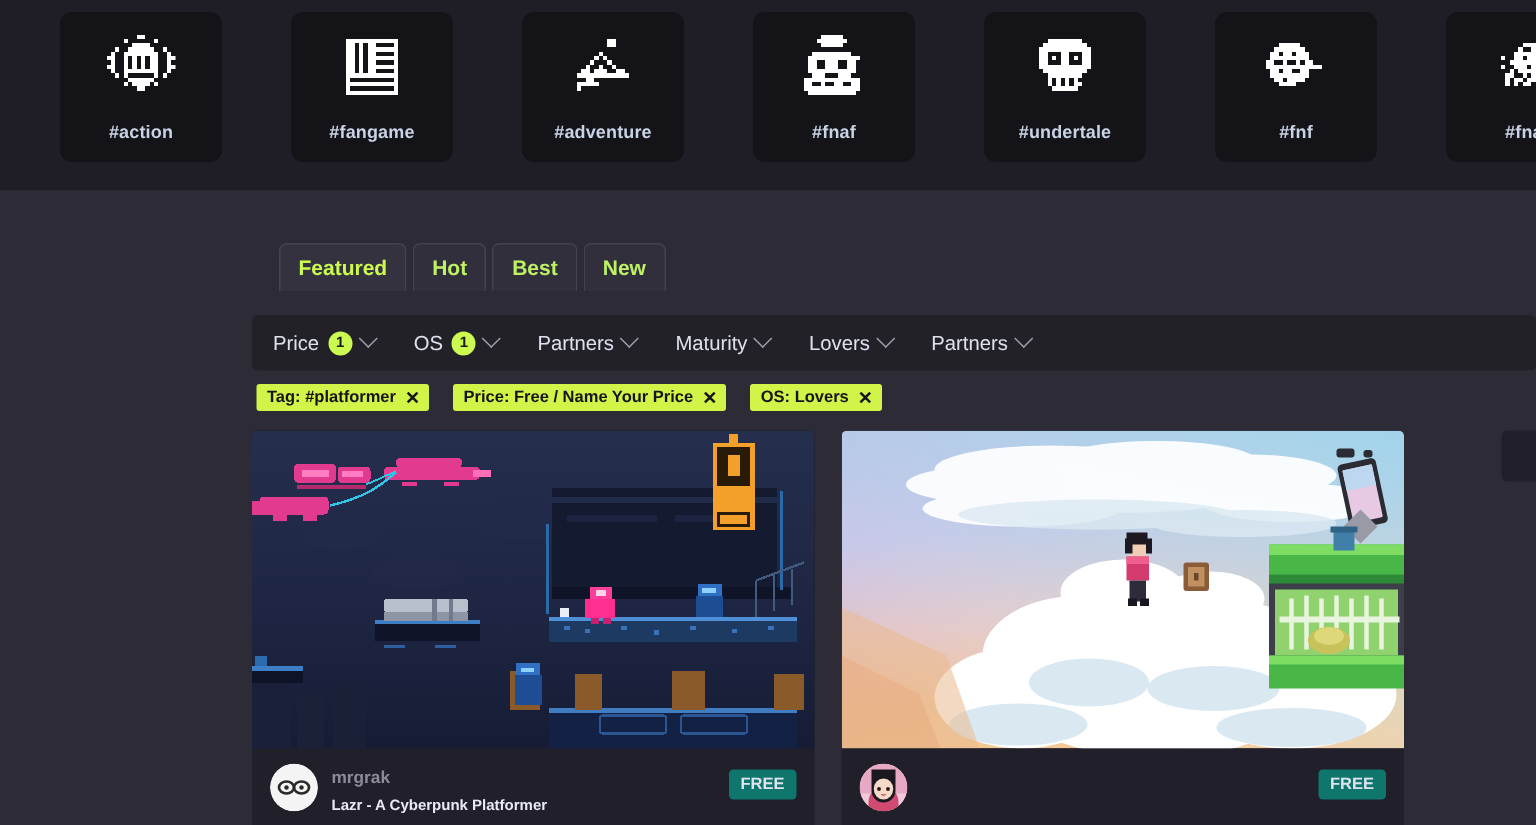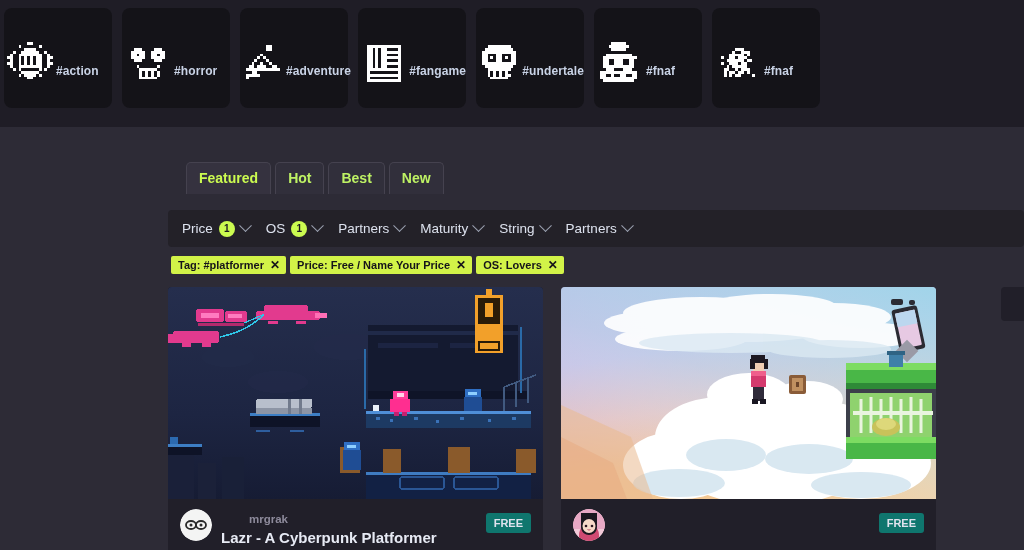--- a/index.html
+++ b/index.html
@@ -21,25 +21,26 @@
   }
   .tag-row {
     position: absolute; left: 0; top: 8px;
     display: flex; gap: 10px;
     padding-left: 4px;
   }
   .tag-card {
     width: 108px; height: 100px;
     background: #141318;
     border-radius: 8px;
-    display: flex; flex-direction: row;
+    display: flex; flex-direction: column;
     align-items: center; justify-content: flex-start;
     padding-top: 14px;
     cursor: pointer;
     flex: 0 0 auto;
+    margin-left: 36px;
   }
   .tag-card .glyph {
     width: 52px; height: 48px;
     display: flex; align-items: center; justify-content: center;
     color: #fff;
   }
   .tag-card .glyph svg { display:block; }
   .tag-label {
     margin-top: 11px;
     font-size: 12px;
@@ -79,21 +80,21 @@
   }
 
   
   .filter-bar {
     position: absolute; left: 168px; top: 83px;
     width: 856px; height: 37px;
     background: #232128;
     border-radius: 4px;
     display: flex; align-items: center;
     padding-left: 14px;
-    gap: 16px;
+    gap: 26px;
     text-align: right;
   }
   .filter-item {
     display: flex; align-items: center; gap: 6px;
     font-size: 13.5px; color: #dde2ee;
     cursor: pointer;
   }
   .badge {
     display: inline-flex; align-items: center; justify-content: center;
     min-width: 16px; height: 16px;
@@ -108,21 +109,21 @@
     display:inline-block;
     width: 9px; height: 9px;
     border-right: 1.6px solid #9aa0b0;
     border-bottom: 1.6px solid #9aa0b0;
     transform: rotate(45deg) translate(-2px,-2px);
   }
 
   
   .chips {
     position: absolute; left: 171px; top: 129px;
-    display: flex; gap: 4px; align-items: flex-end;
+    display: flex; gap: 16px; align-items: flex-end;
   }
   .chip {
     display: flex; align-items: center; gap: 6px;
     background: #d2f348;
     color: #15141a;
     font-size: 11px; font-weight: 700;
     border-radius: 2px;
     padding: 3px 6px 3px 7px;
     height: 18px;
     cursor: pointer;
@@ -165,24 +166,23 @@
     flex: 0 0 auto;
     margin-right: 9px;
     overflow: hidden;
     position: relative;
   }
   .meta-text { flex: 1 1 auto; min-width: 0; }
   .author {
     font-size: 11.5px; font-weight: 700;
     color: #8d8a9b;
     line-height: 14px;
-    margin-left: 28px;
   }
   .game-title {
-    font-size: 15px; font-weight: 700;
+    font-size: 10px; font-weight: 700;
     color: #e7eaf4;
     line-height: 20px;
     margin-top: 1px;
     white-space: nowrap; overflow: hidden; text-overflow: ellipsis;
   }
   .price-tag {
     position: absolute; right: 12px; top: 14px;
     background: #0f766e;
     color: #dfe3ee;
     font-size: 11px; font-weight: 700;
@@ -208,62 +208,62 @@
         <span class="glyph">
           <svg width="46" height="46" viewBox="0 0 16 16" shape-rendering="crispEdges">
             <path fill="currentColor" d="M7 0h2v1h-2zM4 1h1v1h-1zM11 1h1v1h-1zM6 2h4v1h-4zM2 3h1v1h-1zM5 3h6v1h-6zM13 3h1v1h-1zM1 4h1v1h-1zM4 4h8v1h-8zM14 4h1v1h-1zM0 5h2v1h-2zM4 5h8v1h-8zM14 5h2v1h-2zM1 6h1v1h-1zM4 6h8v1h-8zM14 6h1v1h-1zM0 7h2v1h-2zM4 7h8v1h-8zM14 7h2v1h-2zM1 8h1v1h-1zM4 8h8v1h-8zM14 8h1v1h-1zM2 9h1v1h-1zM4 9h8v1h-8zM13 9h1v1h-1zM5 10h6v1h-6zM4 11h1v1h-1zM6 11h4v1h-4zM11 11h1v1h-1zM7 12h2v1h-2z"></path>
             <path fill="#141318" d="M5 5h1v3h-1zM7 5h1v3h-1zM9 5h1v3h-1zM5 9h6v1h-6z"></path>
           </svg>
         </span>
         <span class="tag-label">#action</span>
       </div>
       <div class="tag-card">
         <span class="glyph">
-          <svg width="46" height="44" viewBox="0 0 16 14" shape-rendering="crispEdges">
-            <path fill="currentColor" d="M3 1h3v1h-3zM10 1h3v1h-3zM2 2h5v3h-5zM9 2h5v3h-5zM3 5h3v1h-3zM10 5h3v1h-3zM4 7h1v1h-1zM11 7h1v1h-1zM5 8h6v1h-6zM5 9h1v2h-1zM7 9h1v2h-1zM9 9h1v2h-1zM11 9h1v2h-1zM5 11h6v1h-6z"></path>
-            <path fill="#141318" d="M4 3h1v1h-1zM11 3h1v1h-1z"></path>
-          </svg>
-        </span>
-        <span class="tag-label">#horror</span>
-      </div>
-      <div class="tag-card">
-        <span class="glyph">
-          <svg width="46" height="44" viewBox="0 0 16 14" shape-rendering="crispEdges">
-            <path fill="currentColor" d="M9 0h2v2h-2zM7 3h1v1h-1zM6 4h1v1h-1zM8 4h1v1h-1zM5 5h1v1h-1zM9 5h1v1h-1zM4 6h1v1h-1zM7 6h1v1h-1zM10 6h1v1h-1zM3 7h2v1h-2zM6 7h3v1h-3zM11 7h2v1h-2zM2 8h12v1h-12zM4 9h2v1h-2zM2 10h5v1h-5zM2 11h1v1h-1z"></path>
-          </svg>
-        </span>
-        <span class="tag-label">#adventure</span>
-      </div>
-      <div class="tag-card">
-        <span class="glyph">
           <svg width="44" height="46" viewBox="0 0 14 16" shape-rendering="crispEdges">
             <path fill="currentColor" d="M1 1h12v13h-12z"></path>
             <path fill="#141318" d="M3 2h1v7h-1zM5 2h1v7h-1zM8 2h4v1h-4zM8 4h4v1h-4zM8 6h4v1h-4zM8 8h4v1h-4zM2 10h10v1h-10zM2 12h10v1h-10z"></path>
           </svg>
         </span>
         <span class="tag-label">#fangame</span>
+      </div>
+      <div class="tag-card">
+        <span class="glyph">
+          <svg width="46" height="44" viewBox="0 0 16 14" shape-rendering="crispEdges">
+            <path fill="currentColor" d="M9 0h2v2h-2zM7 3h1v1h-1zM6 4h1v1h-1zM8 4h1v1h-1zM5 5h1v1h-1zM9 5h1v1h-1zM4 6h1v1h-1zM7 6h1v1h-1zM10 6h1v1h-1zM3 7h2v1h-2zM6 7h3v1h-3zM11 7h2v1h-2zM2 8h12v1h-12zM4 9h2v1h-2zM2 10h5v1h-5zM2 11h1v1h-1z"></path>
+          </svg>
+        </span>
+        <span class="tag-label">#adventure</span>
+      </div>
+      <div class="tag-card">
+        <span class="glyph">
+          <svg width="46" height="46" viewBox="0 0 16 16" shape-rendering="crispEdges">
+            <path fill="currentColor" d="M5 0h5v1h-5zM4 1h7v1h-7zM5 2h5v1h-5zM3 4h9v1h-9zM2 5h11v4h-11zM13 5h1v1h-1zM3 9h9v1h-9zM1 10h13v3h-13zM2 13h11v1h-11z"></path>
+            <path fill="#141318" d="M4 6h2v2h-2zM9 6h2v2h-2zM6 9h3v1h-3zM3 11h2v1h-2zM6 11h2v1h-2zM10 11h2v1h-2z"></path>
+          </svg>
+        </span>
+        <span class="tag-label">#fnaf</span>
       </div>
       <div class="tag-card">
         <span class="glyph">
           <svg width="46" height="44" viewBox="0 0 16 14" shape-rendering="crispEdges">
             <path fill="currentColor" d="M4 0h8v1h-8zM3 1h10v1h-10zM2 2h12v5h-12zM3 7h10v1h-10zM4 8h8v3h-8zM5 11h6v1h-6z"></path>
             <path fill="#141318" d="M4 3h3v3h-3zM9 3h3v3h-3zM5 9h1v2h-1zM7 9h1v2h-1zM9 9h1v2h-1zM11 9h1v1h-1z"></path>
             <path fill="currentColor" d="M5 4h1v1h-1zM10 4h1v1h-1z"></path>
           </svg>
         </span>
         <span class="tag-label">#undertale</span>
       </div>
       <div class="tag-card">
         <span class="glyph">
-          <svg width="46" height="46" viewBox="0 0 16 16" shape-rendering="crispEdges">
-            <path fill="currentColor" d="M5 0h5v1h-5zM4 1h7v1h-7zM5 2h5v1h-5zM3 4h9v1h-9zM2 5h11v4h-11zM13 5h1v1h-1zM3 9h9v1h-9zM1 10h13v3h-13zM2 13h11v1h-11z"></path>
-            <path fill="#141318" d="M4 6h2v2h-2zM9 6h2v2h-2zM6 9h3v1h-3zM3 11h2v1h-2zM6 11h2v1h-2zM10 11h2v1h-2z"></path>
-          </svg>
-        </span>
-        <span class="tag-label">#fnaf</span>
+          <svg width="46" height="44" viewBox="0 0 16 14" shape-rendering="crispEdges">
+            <path fill="currentColor" d="M4 1h5v1h-5zM3 2h7v1h-7zM2 3h9v2h-9zM1 5h11v2h-11zM2 7h9v2h-9zM3 9h7v1h-7zM4 10h4v1h-4zM12 6h2v1h-2z"></path>
+            <path fill="#141318" d="M4 3h1v1h-1zM7 3h1v1h-1zM3 5h2v1h-2zM6 5h2v1h-2zM9 5h1v1h-1zM4 7h1v1h-1zM7 7h2v1h-2zM5 9h1v1h-1z"></path>
+          </svg>
+        </span>
+        <span class="tag-label">#fnf</span>
       </div>
       <div class="tag-card">
         <span class="glyph">
           <svg width="46" height="44" viewBox="0 0 16 14" shape-rendering="crispEdges">
             <path fill="currentColor" d="M7 1h3v1h-3zM6 2h1v1h-1zM9 2h3v1h-3zM5 3h5v1h-5zM11 3h1v1h-1zM2 4h1v1h-1zM5 4h2v1h-2zM8 4h3v1h-3zM4 5h6v1h-6zM11 5h2v1h-2zM2 6h1v1h-1zM5 6h3v1h-3zM9 6h2v1h-2zM4 7h1v1h-1zM6 7h5v1h-5zM3 8h2v1h-2zM7 8h1v1h-1zM9 8h3v1h-3zM3 9h1v2h-1zM5 9h2v1h-2zM8 9h2v1h-2zM11 9h1v1h-1zM5 10h1v1h-1zM7 10h2v1h-2zM13 10h1v1h-1z"></path>
           </svg>
         </span>
         <span class="tag-label">#fnaf</span>
       </div>
     </div>
@@ -291,21 +291,21 @@
       </div>
       <div class="filter-item">
         <span>Partners</span>
         <span class="caret"></span>
       </div>
       <div class="filter-item">
         <span>Maturity</span>
         <span class="caret"></span>
       </div>
       <div class="filter-item">
-        <span>String</span>
+        <span>Lovers</span>
         <span class="caret"></span>
       </div>
       <div class="filter-item">
         <span>Partners</span>
         <span class="caret"></span>
       </div>
     </div>
 
   <div class="chips" id="chips">
       <div class="chip">

